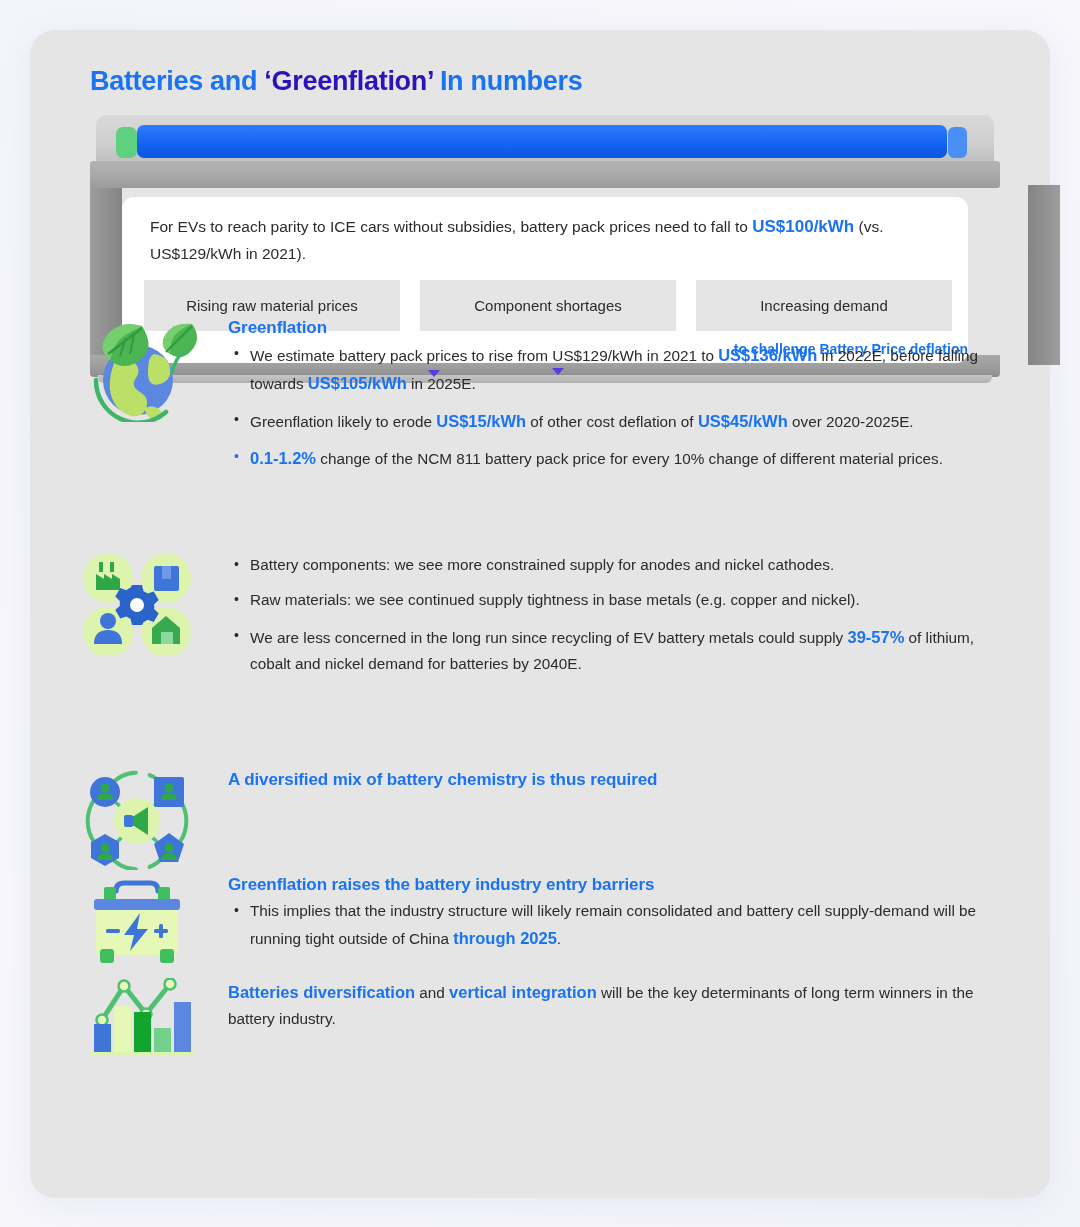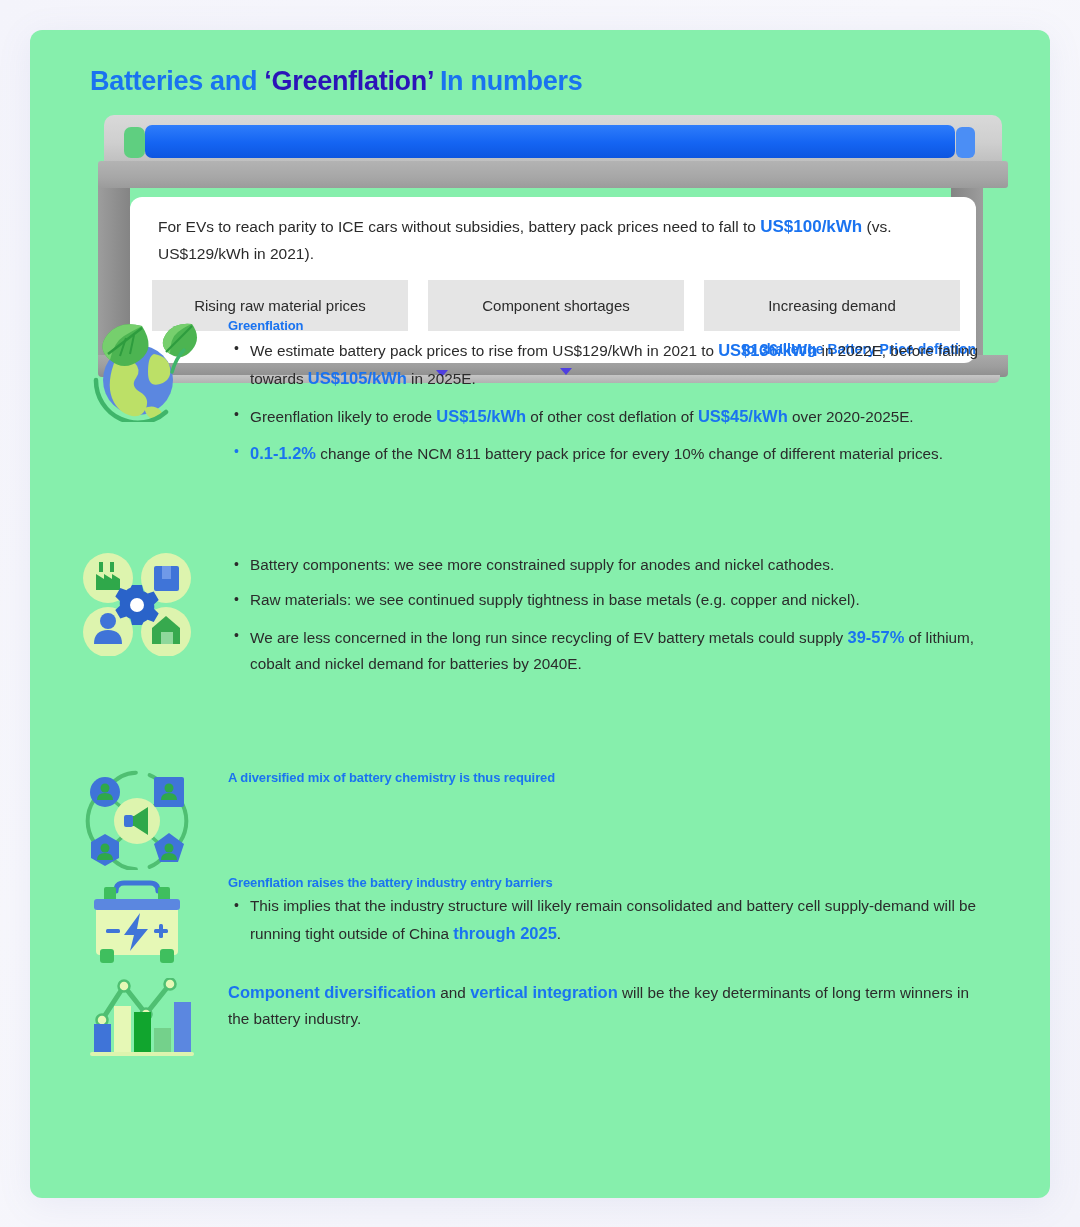--- a/index.html
+++ b/index.html
@@ -11,44 +11,44 @@
     font-family: "Liberation Sans", sans-serif;
     overflow: hidden;
   }
 
   #card {
     position: absolute;
     left: 30px;
     top: 30px;
     width: 1020px;
     height: 1168px;
-    background: #86efac;
-    border-radius: 12px;
+    background: #e5e5e5;
+    border-radius: 25px;
     box-shadow: 0 6px 34px rgba(120,125,190,0.10);
   }
 
   
   #title {
     position: absolute;
     left: 60px;
     top: 36px;
     font-size: 27px;
     font-weight: bold;
     letter-spacing: -0.3px;
     white-space: nowrap;
   }
   .t-blue   { color: #1a73f0; }
   .t-navy   { color: #2b13b8; }
 
   
   #battery {
     position: absolute;
-    left: 68px;
+    left: 60px;
     top: 85px;
-    width: 885px;
+    width: 970px;
     height: 272px;
   }
   
   #bat-lid {
     position: absolute; left: 6px; top: 0; width: 898px; height: 50px;
     background: linear-gradient(180deg,#d9d9d9 0%,#cfcfcf 55%,#bdbdbd 100%);
     border-radius: 10px 10px 0 0;
   }
   #bat-lid-shelf {
     position: absolute; left: 0; top: 46px; width: 910px; height: 27px;
@@ -122,21 +122,21 @@
     border-left: 6px solid transparent;
     border-right: 6px solid transparent;
     border-top: 7px solid #4f3fe0;
   }
 
   
   .section { position: absolute; }
   .sec-icon { position: absolute; left: 0; top: 0; }
   .sec-body { position: absolute; left: 148px; top: 0; width: 760px; }
   .sec-head {
-    color: #1a73f0; font-weight: bold; font-size: 13px;
+    color: #1a73f0; font-weight: bold; font-size: 17px;
     margin-bottom: 3px; letter-spacing: -0.1px;
   }
   .bullet {
     position: relative;
     padding-left: 22px;
     font-size: 15.3px;
     line-height: 1.72;
     color: #2b2b2b;
     margin-bottom: 9px;
   }
@@ -334,18 +334,18 @@
         <rect x="14" y="46" width="17" height="28" fill="#3f74d8"></rect>
         <rect x="34" y="28" width="17" height="46" fill="#e6f8b6"></rect>
         <rect x="54" y="34" width="17" height="40" fill="#11a52e"></rect>
         <rect x="74" y="50" width="17" height="24" fill="#74d18b"></rect>
         <rect x="94" y="24" width="17" height="50" fill="#5b87e0"></rect>
         <rect x="10" y="74" width="104" height="4" rx="2" fill="#ddf4ae"></rect>
       </svg>
     </div>
     <div class="sec-body">
       <div class="plain">
-        <span class="hl">Component diversification</span><span> and </span><span class="hl">vertical integration</span><span> will be the key determinants of long term winners in the battery industry.</span>
+        <span class="hl">Batteries diversification</span><span> and </span><span class="hl">vertical integration</span><span> will be the key determinants of long term winners in the battery industry.</span>
       </div>
     </div>
   </div>
 
 </div>
 
 </body></html>

